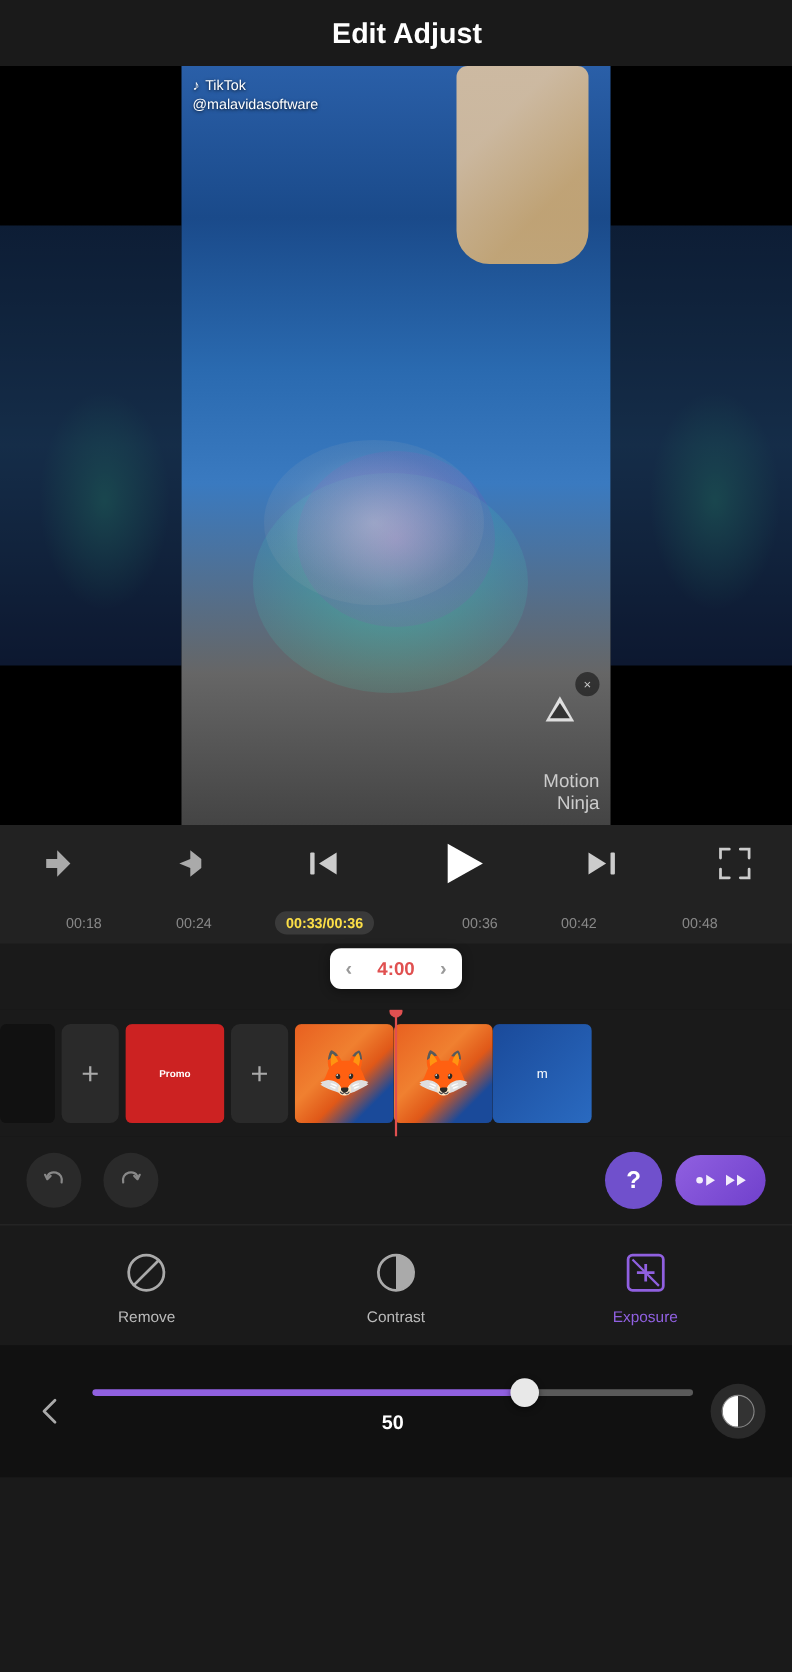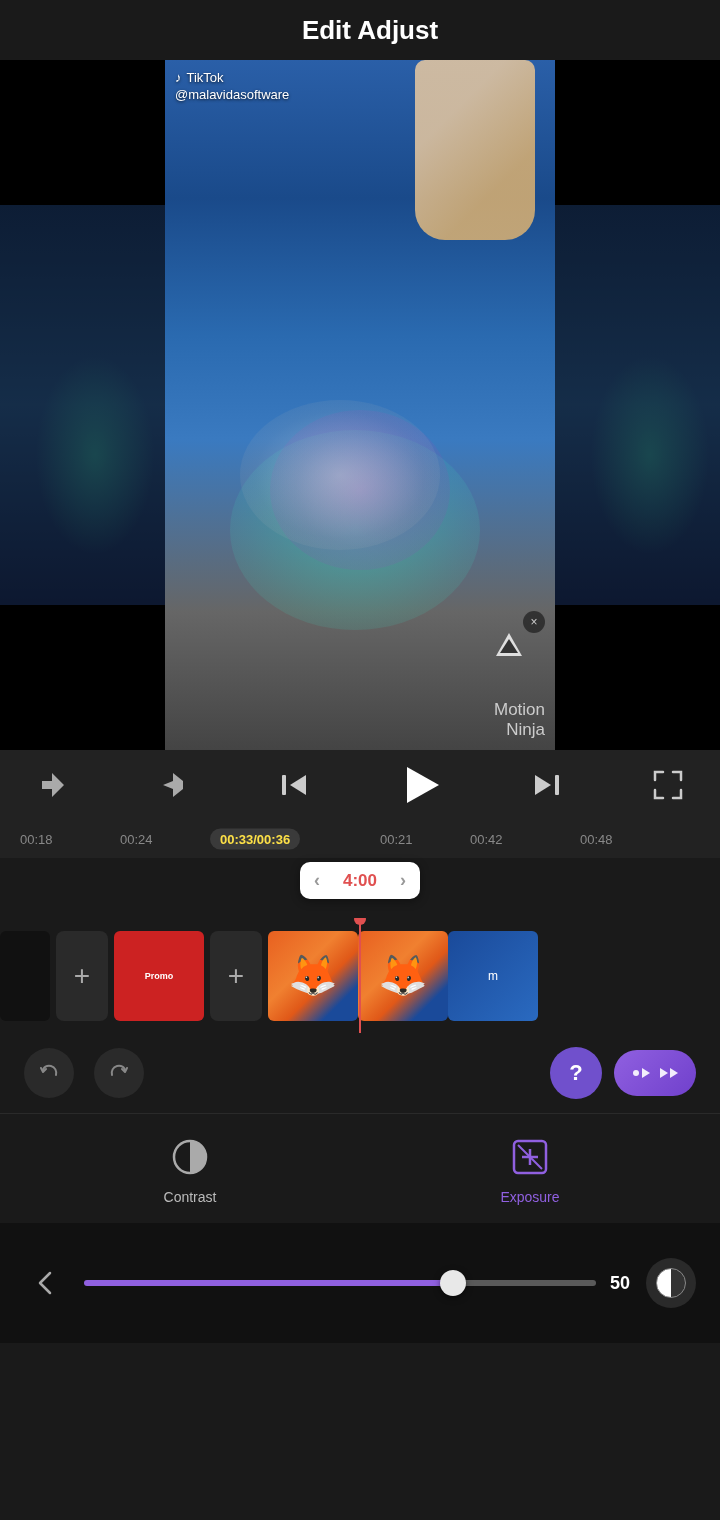--- a/index.html
+++ b/index.html
@@ -207,20 +207,21 @@
       align-items: center;
       position: relative;
       overflow: visible;
       padding: 0 10px;
     }
     .timeline-timestamps {
       display: flex;
       align-items: center;
       width: 100%;
       position: relative;
+      margin-left: 40px;
     }
     .ts-item {
       font-size: 13px;
       color: #888;
       position: absolute;
     }
     .ts-current {
       background: #3a3a3a;
       border-radius: 12px;
       padding: 3px 10px;
@@ -466,21 +467,21 @@
       align-items: center;
       justify-content: center;
       cursor: pointer;
       font-size: 22px;
       color: #aaa;
     }
     .slider-container {
       flex: 1;
       margin: 0 16px;
       display: flex;
-      flex-direction: row;
+      flex-direction: column;
       align-items: center;
       gap: 14px;
     }
     .slider-track {
       width: 100%;
       height: 6px;
       background: linear-gradient(to right, #9060e0 0%, #9060e0 72%, #5a5a5a 72%, #5a5a5a 100%);
       border-radius: 3px;
       position: relative;
       cursor: pointer;
@@ -612,21 +613,21 @@
       <polyline points="12,30 4,30 4,22" fill="none" stroke="#ccc" stroke-width="2.5" stroke-linecap="round"></polyline>
     </svg>
   </div>
 </div>
 
 <div class="timeline-bar" style="padding: 0 20px; background:#222; height:38px;">
   <div class="timeline-timestamps" style="position:relative; width:100%; height:100%;">
     <span class="ts-item" style="left: 0px;">00:18</span>
     <span class="ts-item" style="left: 100px;">00:24</span>
     <span class="ts-current" style="position:absolute; left: 190px; top:50%; transform:translateY(-50%);">00:33/00:36</span>
-    <span class="ts-item" style="left: 360px;">00:21</span>
+    <span class="ts-item" style="left: 360px;">00:36</span>
     <span class="ts-item" style="left: 450px;">00:42</span>
     <span class="ts-item" style="left: 560px;">00:48</span>
   </div>
 </div>
 
 <div style="position:relative; height:60px; background:#1a1a1a; overflow:visible; z-index:20;">
   <div class="clip-tooltip" style="top:4px;">
     <span class="tooltip-arrow">‹</span>
     <span class="tooltip-time">4:00</span>
     <span class="tooltip-arrow">›</span>
@@ -700,20 +701,29 @@
       <svg width="22" height="22" viewBox="0 0 22 22">
         <polygon points="2,6 10,11 2,16" fill="#fff" opacity="0.9"></polygon>
         <polygon points="12,6 20,11 12,16" fill="#fff" opacity="0.9"></polygon>
       </svg>
     </div>
   </div>
 </div>
 
 <div class="edit-tools-row">
 
+  <div class="tool-item">
+    <div class="tool-icon">
+      <svg width="40" height="40" viewBox="0 0 40 40">
+        <circle cx="20" cy="20" r="16" fill="none" stroke="#aaa" stroke-width="2.5"></circle>
+        <line x1="8" y1="32" x2="32" y2="8" stroke="#aaa" stroke-width="2.5"></line>
+      </svg>
+    </div>
+    <span class="tool-label">Remove</span>
+  </div>
 
   <div class="tool-item">
     <div class="tool-icon">
       <svg width="40" height="40" viewBox="0 0 40 40">
         <circle cx="20" cy="20" r="16" fill="none" stroke="#aaa" stroke-width="2.5"></circle>
         <path d="M20,4 A16,16 0 0,1 20,36 Z" fill="#aaa"></path>
       </svg>
     </div>
     <span class="tool-label">Contrast</span>
   </div>

